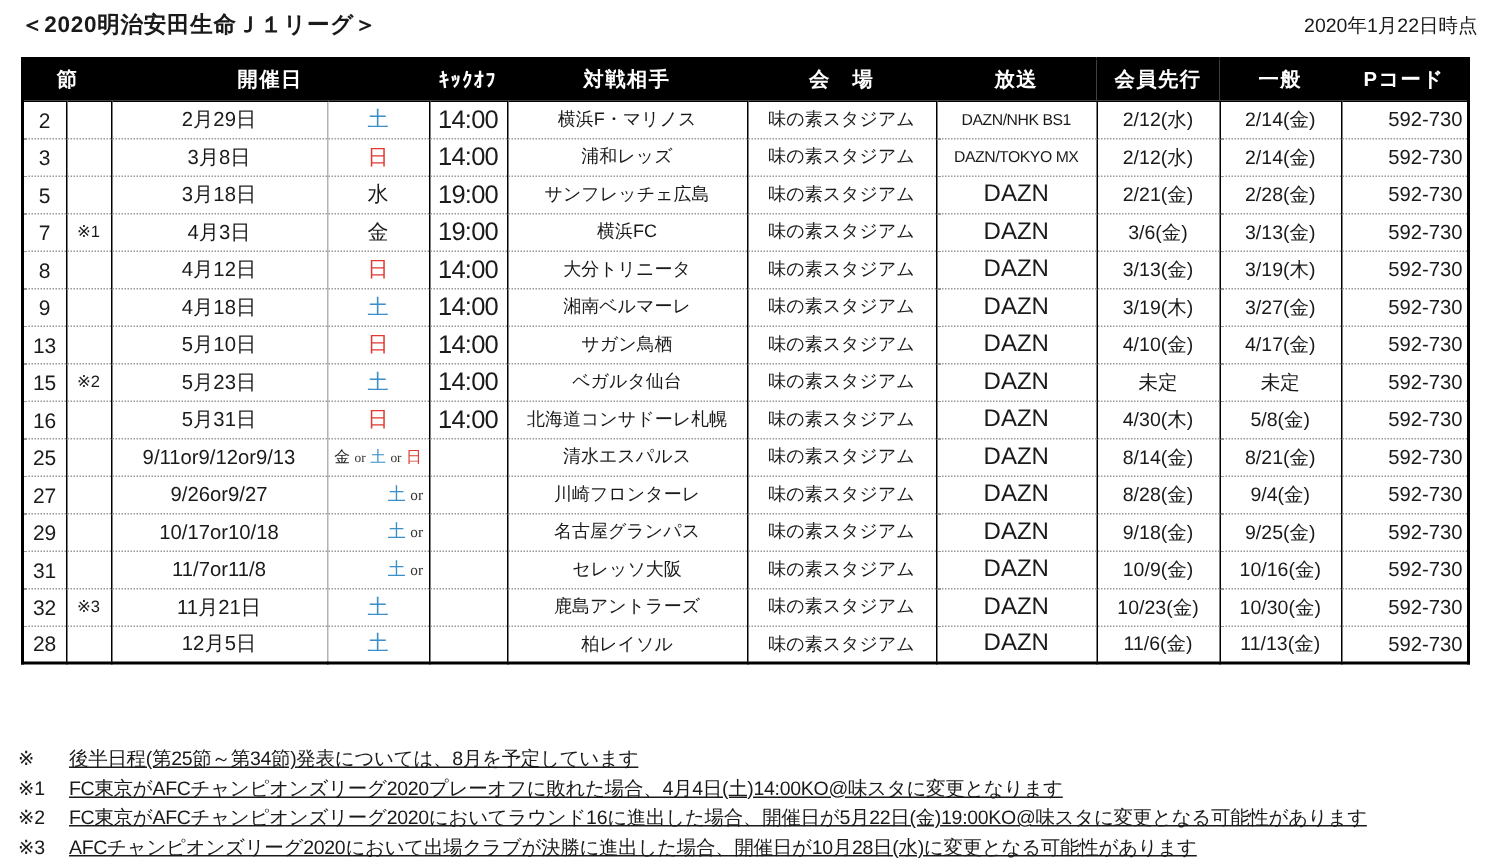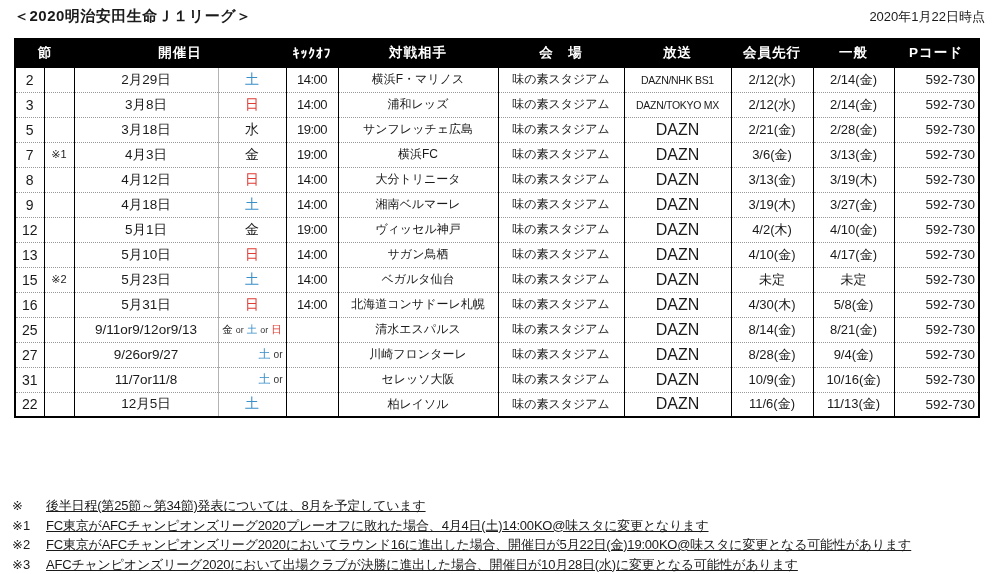--- a/index.html
+++ b/index.html
@@ -18,28 +18,28 @@
     height:28px; text-align:center; letter-spacing:1px; }
   tbody td { height:25px; text-align:center; font-size:13px;
     border-left:1px solid #000; border-top:1px dotted #999;
     white-space:nowrap; overflow:hidden; }
   tbody tr:first-child td { border-top:1px solid #000; }
   tbody td:first-child { border-left:none; }
   td.c-day { border-left:1px solid #b4b4b4; font-size:14px; }
   td.c-round { font-size:14px; }
   td.c-remark { font-size:11px; }
   td.c-date { font-size:13.5px; }
-  td.c-kick { font-size:13px; letter-spacing:-.5px; }
+  td.c-kick { font-size:17px; letter-spacing:-.5px; }
   td.c-opp, td.c-venue { font-size:12px; }
   td.c-bc { font-size:16px; }
   td.c-bc.bc-small { font-size:10.5px; letter-spacing:-.3px; }
   td.c-pcode { font-size:13.5px;padding-left:28px; }
   td.c-day.day-2 { font-size:12px;padding-left:40px; }
   td.c-day.day-3 { font-size:10.5px; }
-  .seg-or { font-size:.85em; color:#333; margin:0 3px; }
+  .seg-or { font-size:.85em; color:#333; margin:0 3px;font-family:Liberation Serif, serif; }
 
   .notes { position:absolute; left:12px; top:496px; width:976px; }
   .note-line { display:flex; font-size:13px; line-height:19.5px; }
   .note-mark { min-width:34px; }
   .note-text { flex:1; letter-spacing:-.2px;text-decoration:underline; }
 </style>
 </head>
 <body>
 
 <div class="page">
@@ -148,33 +148,20 @@
           <td class="c-day"><span style="color: rgb(58, 143, 200);">土</span></td>
           <td class="c-kick">14:00</td>
           <td class="c-opp">湘南ベルマーレ</td>
           <td class="c-venue">味の素スタジアム</td>
           <td class="c-bc">DAZN</td>
           <td class="c-member">3/19(木)</td>
           <td class="c-general">3/27(金)</td>
           <td class="c-pcode">592-730</td>
         </tr>
         <tr>
-          <td class="c-round">12</td>
-          <td class="c-remark"></td>
-          <td class="c-date">5月1日</td>
-          <td class="c-day"><span style="color: rgb(26, 26, 26);">金</span></td>
-          <td class="c-kick">19:00</td>
-          <td class="c-opp">ヴィッセル神戸</td>
-          <td class="c-venue">味の素スタジアム</td>
-          <td class="c-bc">DAZN</td>
-          <td class="c-member">4/2(木)</td>
-          <td class="c-general">4/10(金)</td>
-          <td class="c-pcode">592-730</td>
-        </tr>
-        <tr>
           <td class="c-round">13</td>
           <td class="c-remark"></td>
           <td class="c-date">5月10日</td>
           <td class="c-day"><span style="color: rgb(224, 58, 50);">日</span></td>
           <td class="c-kick">14:00</td>
           <td class="c-opp">サガン鳥栖</td>
           <td class="c-venue">味の素スタジアム</td>
           <td class="c-bc">DAZN</td>
           <td class="c-member">4/10(金)</td>
           <td class="c-general">4/17(金)</td>
@@ -226,34 +213,60 @@
           <td class="c-day day-2"><span style="color: rgb(58, 143, 200);">土</span><span class="seg-or">or</span><span style="color: rgb(224, 58, 50);">日</span></td>
           <td class="c-kick"></td>
           <td class="c-opp">川崎フロンターレ</td>
           <td class="c-venue">味の素スタジアム</td>
           <td class="c-bc">DAZN</td>
           <td class="c-member">8/28(金)</td>
           <td class="c-general">9/4(金)</td>
           <td class="c-pcode">592-730</td>
         </tr>
         <tr>
+          <td class="c-round">29</td>
+          <td class="c-remark"></td>
+          <td class="c-date">10/17or10/18</td>
+          <td class="c-day day-2"><span style="color: rgb(58, 143, 200);">土</span><span class="seg-or">or</span><span style="color: rgb(224, 58, 50);">日</span></td>
+          <td class="c-kick"></td>
+          <td class="c-opp">名古屋グランパス</td>
+          <td class="c-venue">味の素スタジアム</td>
+          <td class="c-bc">DAZN</td>
+          <td class="c-member">9/18(金)</td>
+          <td class="c-general">9/25(金)</td>
+          <td class="c-pcode">592-730</td>
+        </tr>
+        <tr>
           <td class="c-round">31</td>
           <td class="c-remark"></td>
           <td class="c-date">11/7or11/8</td>
           <td class="c-day day-2"><span style="color: rgb(58, 143, 200);">土</span><span class="seg-or">or</span><span style="color: rgb(224, 58, 50);">日</span></td>
           <td class="c-kick"></td>
           <td class="c-opp">セレッソ大阪</td>
           <td class="c-venue">味の素スタジアム</td>
           <td class="c-bc">DAZN</td>
           <td class="c-member">10/9(金)</td>
           <td class="c-general">10/16(金)</td>
           <td class="c-pcode">592-730</td>
         </tr>
         <tr>
-          <td class="c-round">22</td>
+          <td class="c-round">32</td>
+          <td class="c-remark">※3</td>
+          <td class="c-date">11月21日</td>
+          <td class="c-day"><span style="color: rgb(58, 143, 200);">土</span></td>
+          <td class="c-kick"></td>
+          <td class="c-opp">鹿島アントラーズ</td>
+          <td class="c-venue">味の素スタジアム</td>
+          <td class="c-bc">DAZN</td>
+          <td class="c-member">10/23(金)</td>
+          <td class="c-general">10/30(金)</td>
+          <td class="c-pcode">592-730</td>
+        </tr>
+        <tr>
+          <td class="c-round">28</td>
           <td class="c-remark"></td>
           <td class="c-date">12月5日</td>
           <td class="c-day"><span style="color: rgb(58, 143, 200);">土</span></td>
           <td class="c-kick"></td>
           <td class="c-opp">柏レイソル</td>
           <td class="c-venue">味の素スタジアム</td>
           <td class="c-bc">DAZN</td>
           <td class="c-member">11/6(金)</td>
           <td class="c-general">11/13(金)</td>
           <td class="c-pcode">592-730</td>

